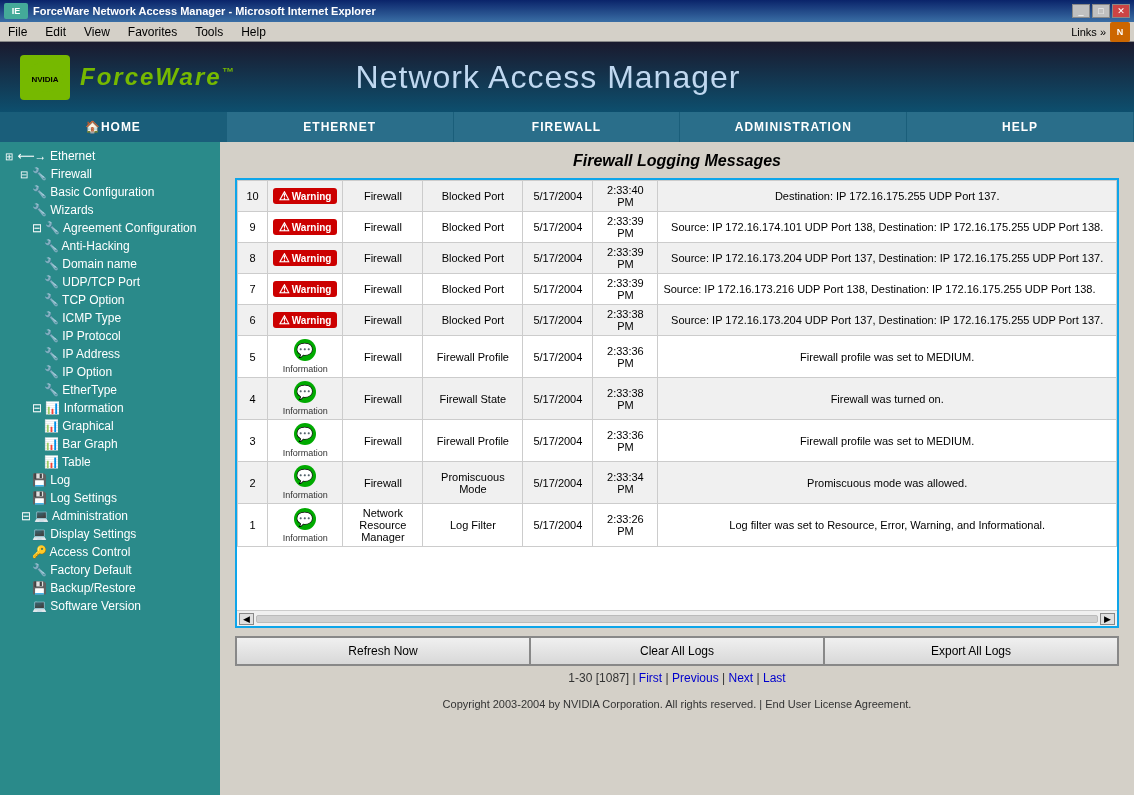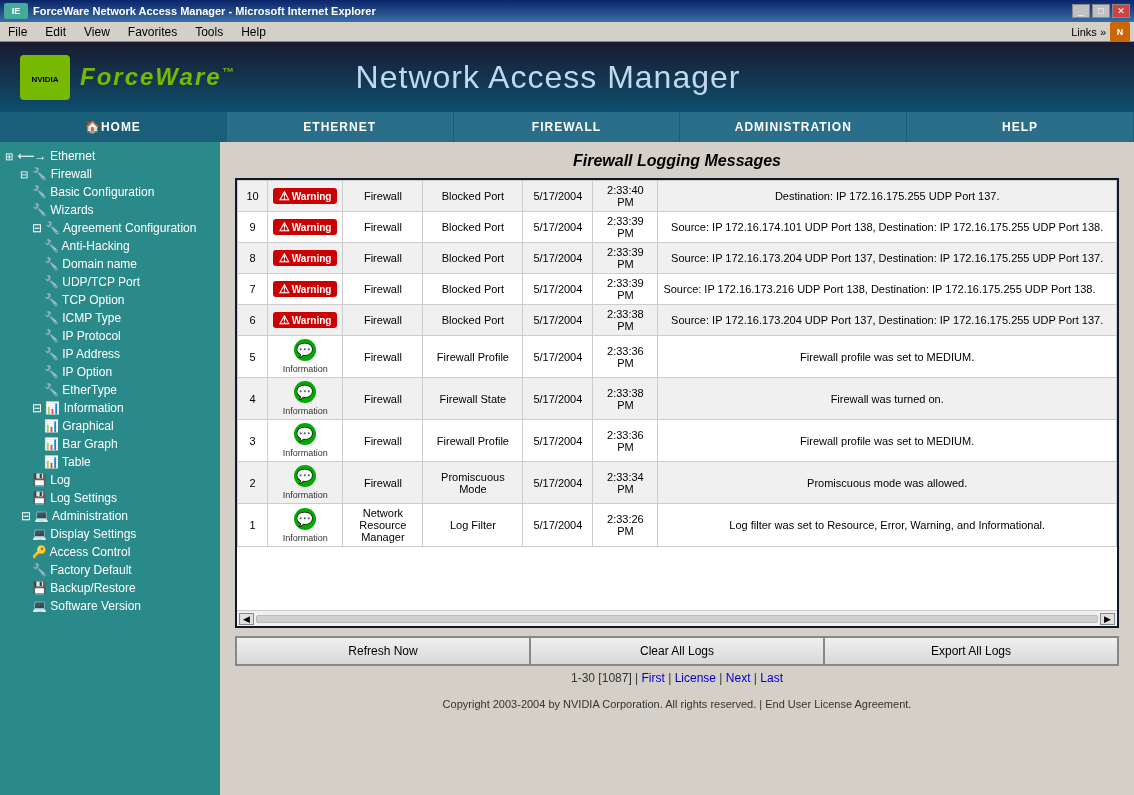--- a/index.html
+++ b/index.html
@@ -112,21 +112,21 @@
       text-align: center;
       font-size: 16px;
       font-weight: bold;
       margin-bottom: 8px;
       color: #000;
       font-style: italic;
     }
 
     
     .log-container {
-      border: 2px solid #0f172a;
+      border: 2px solid #0ea5e9;
       background: white;
       margin-bottom: 8px;
     }
     .log-table {
       width: 100%;
       border-collapse: collapse;
       font-size: 11px;
     }
     .log-table td {
       border: 1px solid #ccc;
@@ -490,21 +490,21 @@
     <div class="button-bar">
       <button class="action-btn">Refresh Now</button>
       <button class="action-btn">Clear All Logs</button>
       <button class="action-btn">Export All Logs</button>
     </div>
 
     <div class="pagination">
       <span>1-30 [1087] | </span>
       <a>First</a>
       <span> | </span>
-      <a>License</a>
+      <a>Previous</a>
       <span> | </span>
       <a>Next</a>
       <span> | </span>
       <a>Last</a>
     </div>
 
     <div class="footer">
       <span>Copyright 2003-2004 by NVIDIA Corporation. All rights reserved. | End User License Agreement.</span>
     </div>
   </div>

